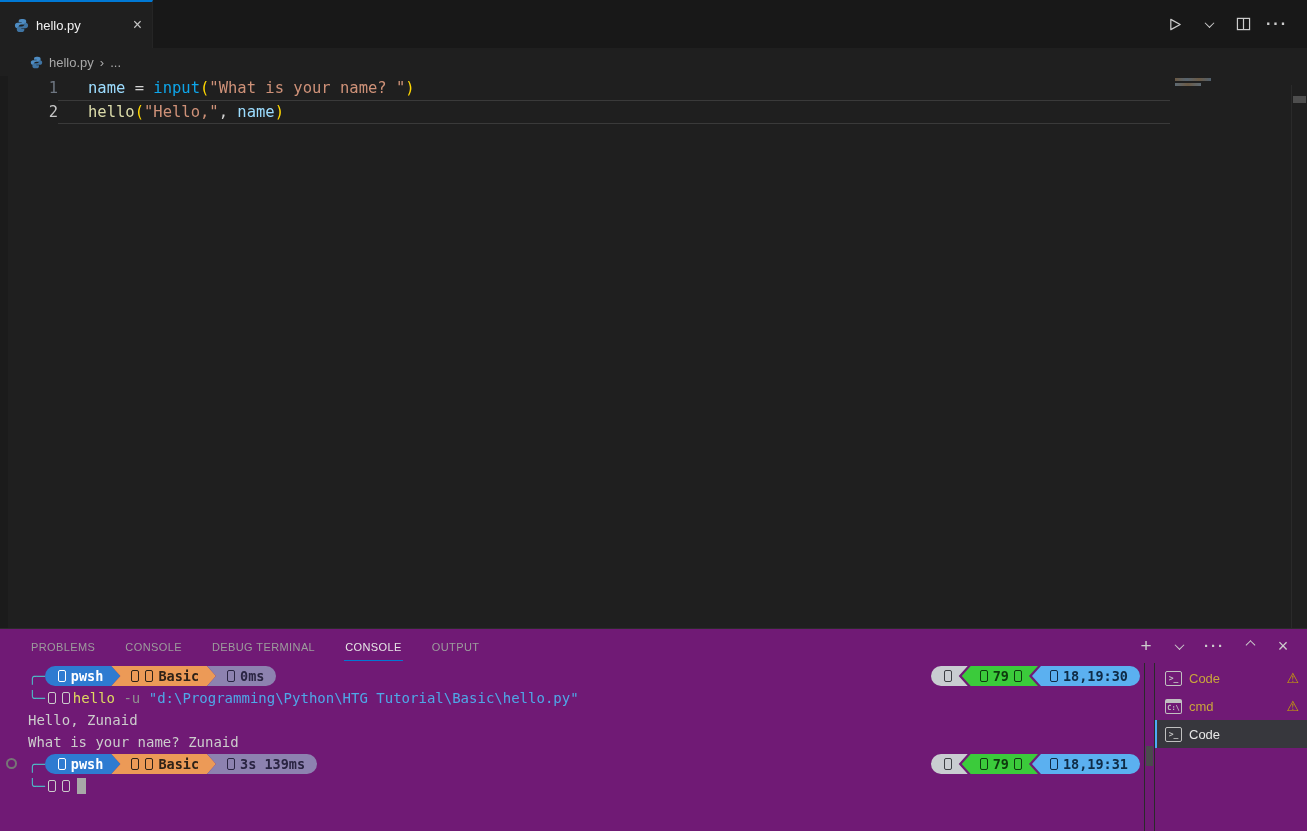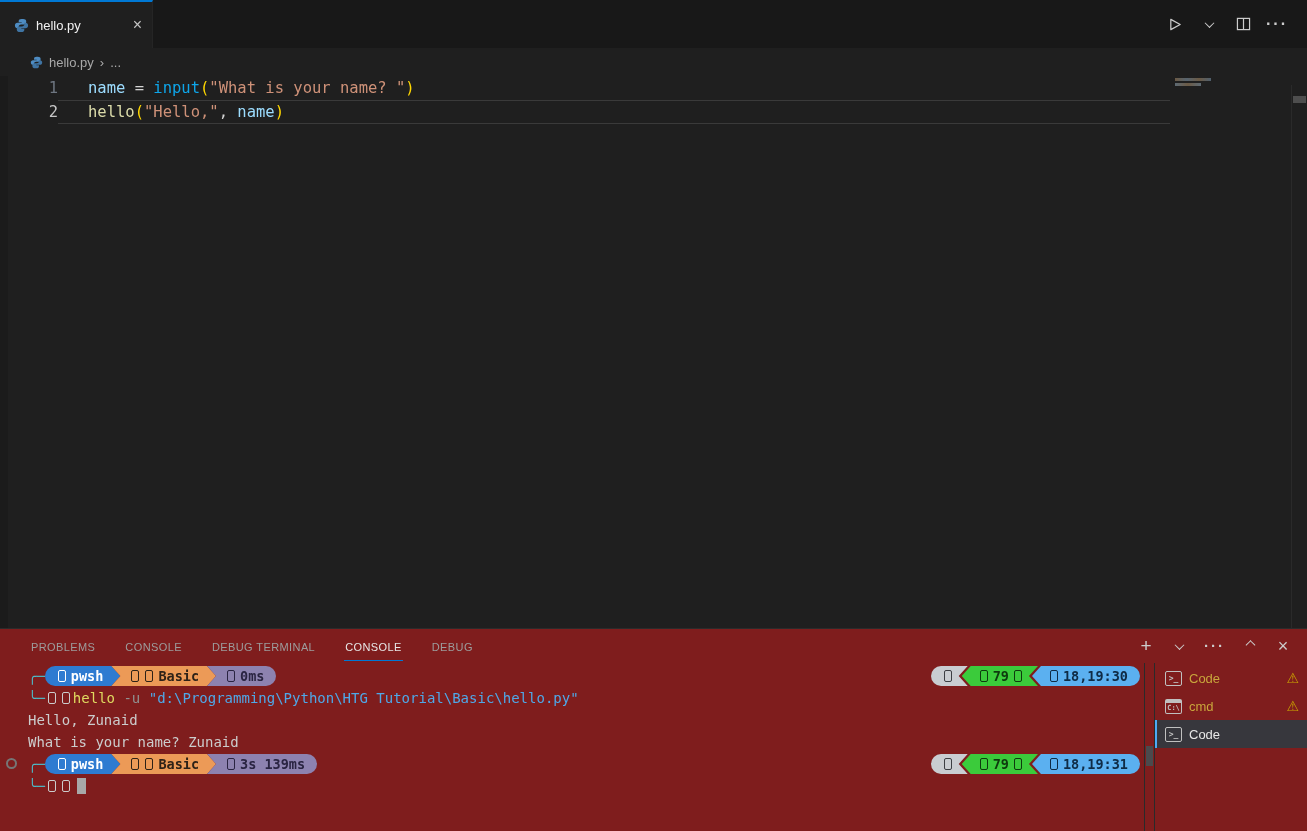--- a/index.html
+++ b/index.html
@@ -34,21 +34,21 @@
     background-image:linear-gradient(#3a3a3a,#3a3a3a),linear-gradient(#3a3a3a,#3a3a3a);
     background-size:100% 1px,100% 1px; background-position:0 0,0 100%; background-repeat:no-repeat;
   }
   .minimap { position:absolute; top:2px; right:94px; width:38px; }
   .minimap .mm1 { height:3px; width:36px; background:linear-gradient(90deg,#6b5a45,#57646f,#6b5a45,#50606e); margin-bottom:2px; }
   .minimap .mm2 { height:3px; width:26px; background:linear-gradient(90deg,#5d6a74,#6b5a45,#5d6a74); }
   .ed-scroll-line { position:absolute; top:9px; bottom:0; right:15px; width:0; border-left:1px solid #2a2a2a; }
   .ed-scroll-thumb { position:absolute; top:20px; right:1px; width:13px; height:7px; background:#4e4e4e; }
 
   
-  .panel { position:absolute; top:628px; left:0; right:0; bottom:0; background:#7f1d1d; border-top:1px solid #2b2b2b; }
+  .panel { position:absolute; top:628px; left:0; right:0; bottom:0; background:#701a75; border-top:1px solid #2b2b2b; }
   .panel-header { height:34px; display:flex; align-items:center; padding:0 16px 0 30px; }
   .ptab { font-size:11px; letter-spacing:.4px; color:#9d9d9d; margin-right:28px; padding:9px 1px 7px; cursor:pointer; border-bottom:1px solid transparent; }
   .ptab.active { color:#e7e7e7; border-bottom:1px solid #0078d4; }
   .panel-actions { margin-left:auto; display:flex; align-items:center; gap:17px; }
   .pa-ico { color:#ccc; display:inline-flex; align-items:center; justify-content:center; min-width:16px; height:16px; font-size:15px; }
   .plus { font-size:19px; font-weight:400; line-height:14px; }
   .chev { display:inline-block; width:7px; height:7px; border-left:1.6px solid #ccc; border-bottom:1.6px solid #ccc; }
   .chev.down { transform:rotate(-45deg) translate(1px,-1px); }
   .chev.up { transform:rotate(135deg) translate(-1px,1px); }
   .dots { letter-spacing:2px; font-weight:700; line-height:6px; }
@@ -154,21 +154,21 @@
     <div class="ed-scroll-thumb"></div>
   </div>
 
   <div class="panel">
     <div class="panel-header">
       <span id="panel-tabs" style="display:flex;align-items:center;">
           <span class="ptab">PROBLEMS</span>
           <span class="ptab">CONSOLE</span>
           <span class="ptab">DEBUG TERMINAL</span>
           <span class="ptab active">CONSOLE</span>
-          <span class="ptab">DEBUG</span>
+          <span class="ptab">OUTPUT</span>
         </span>
       <span class="panel-actions">
         <span class="pa-ico plus">+</span>
         <span class="pa-ico">
             <span class="chev down"></span>
           </span>
         <span class="pa-ico dots">···</span>
         <span class="pa-ico">
             <span class="chev up"></span>
           </span>

